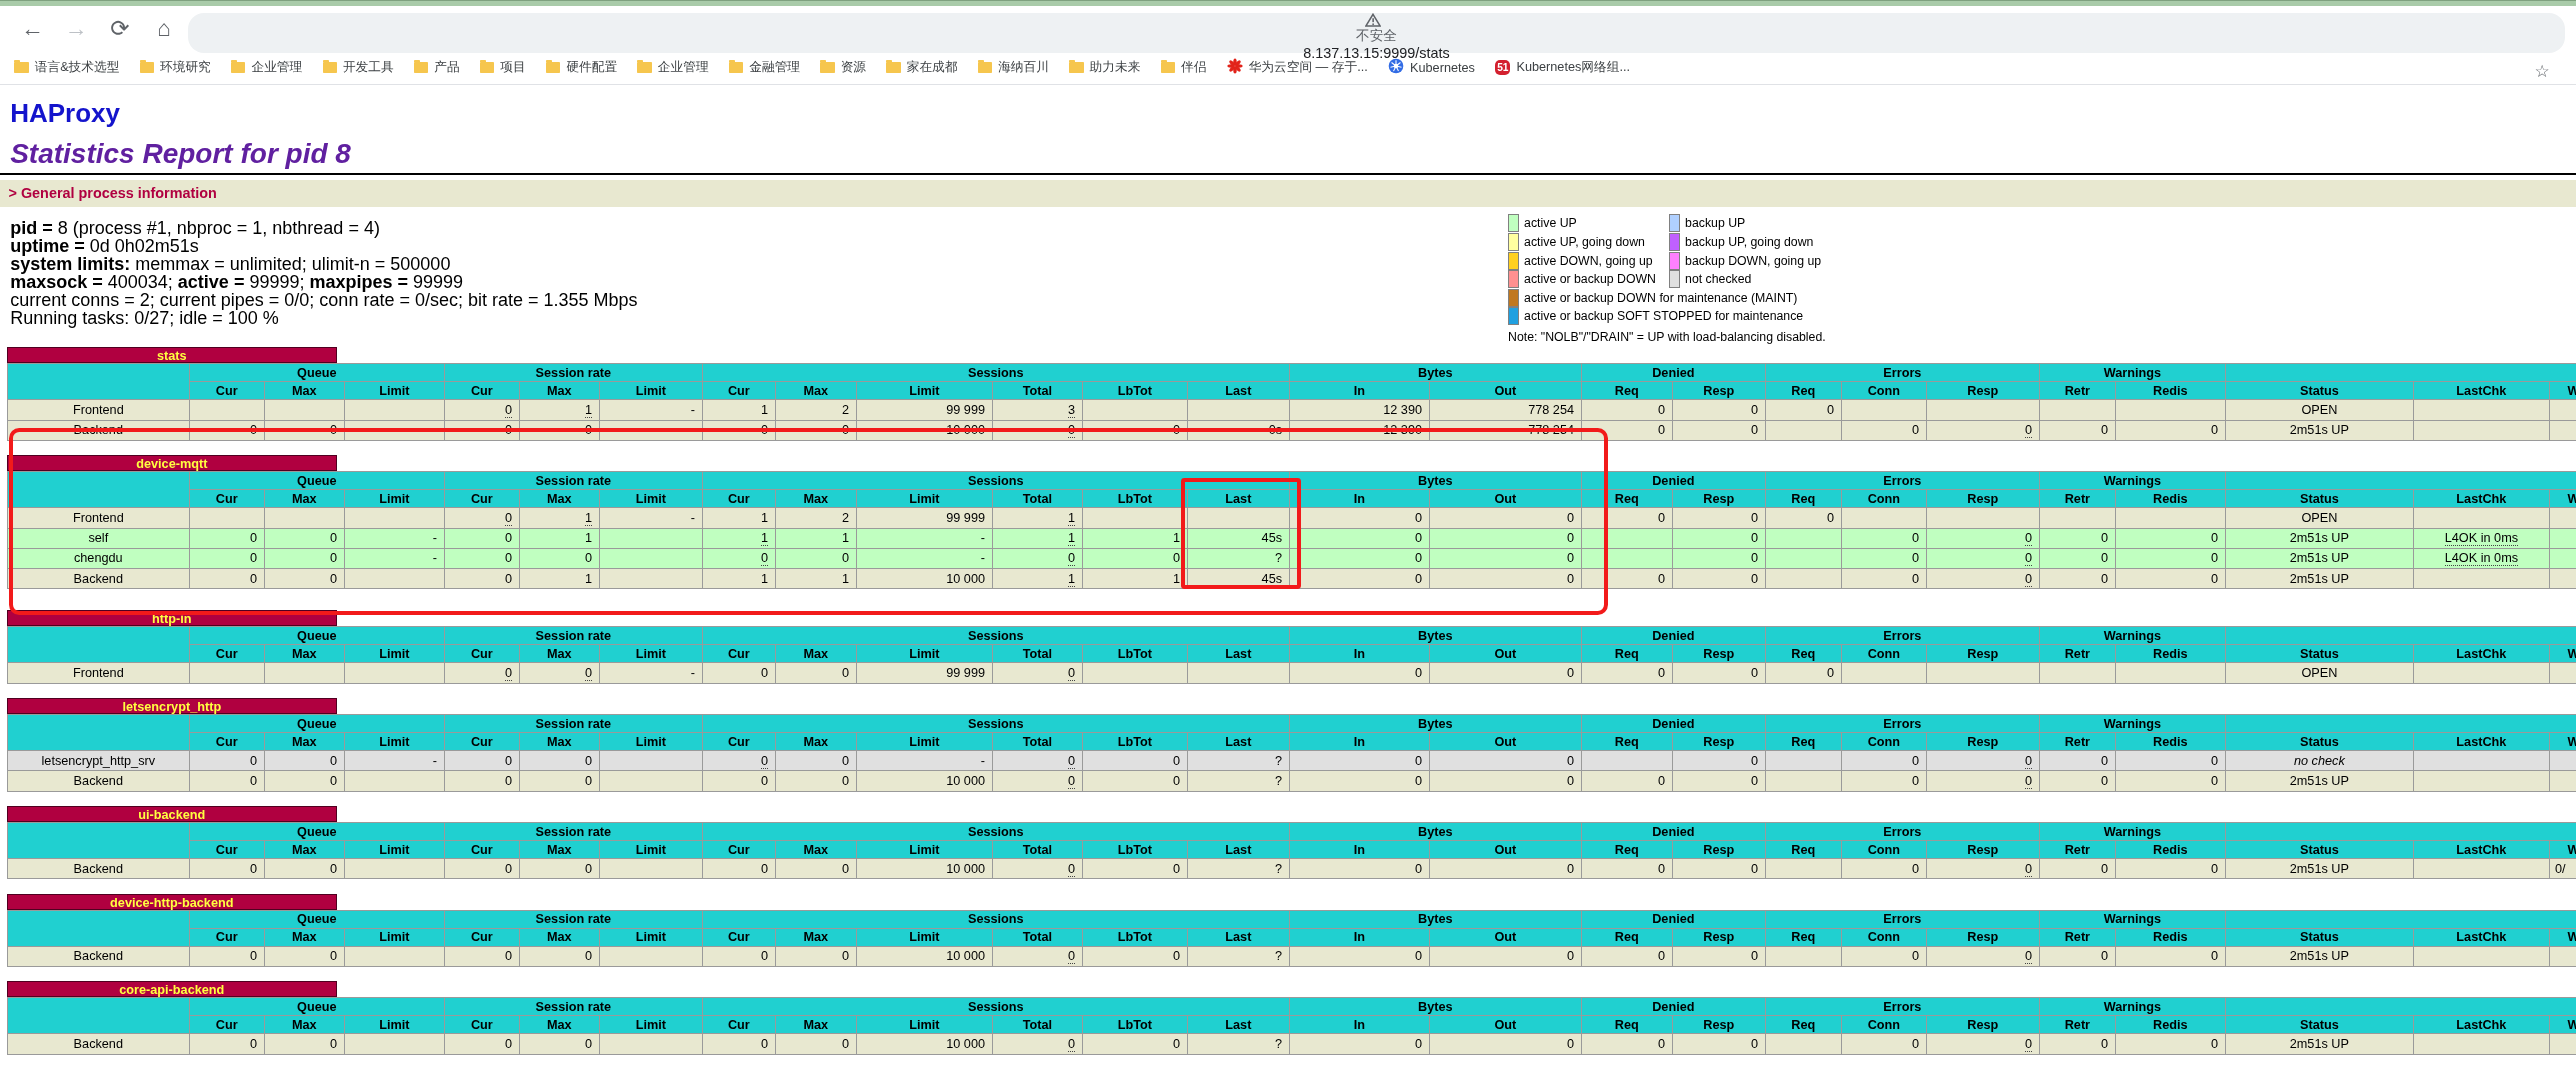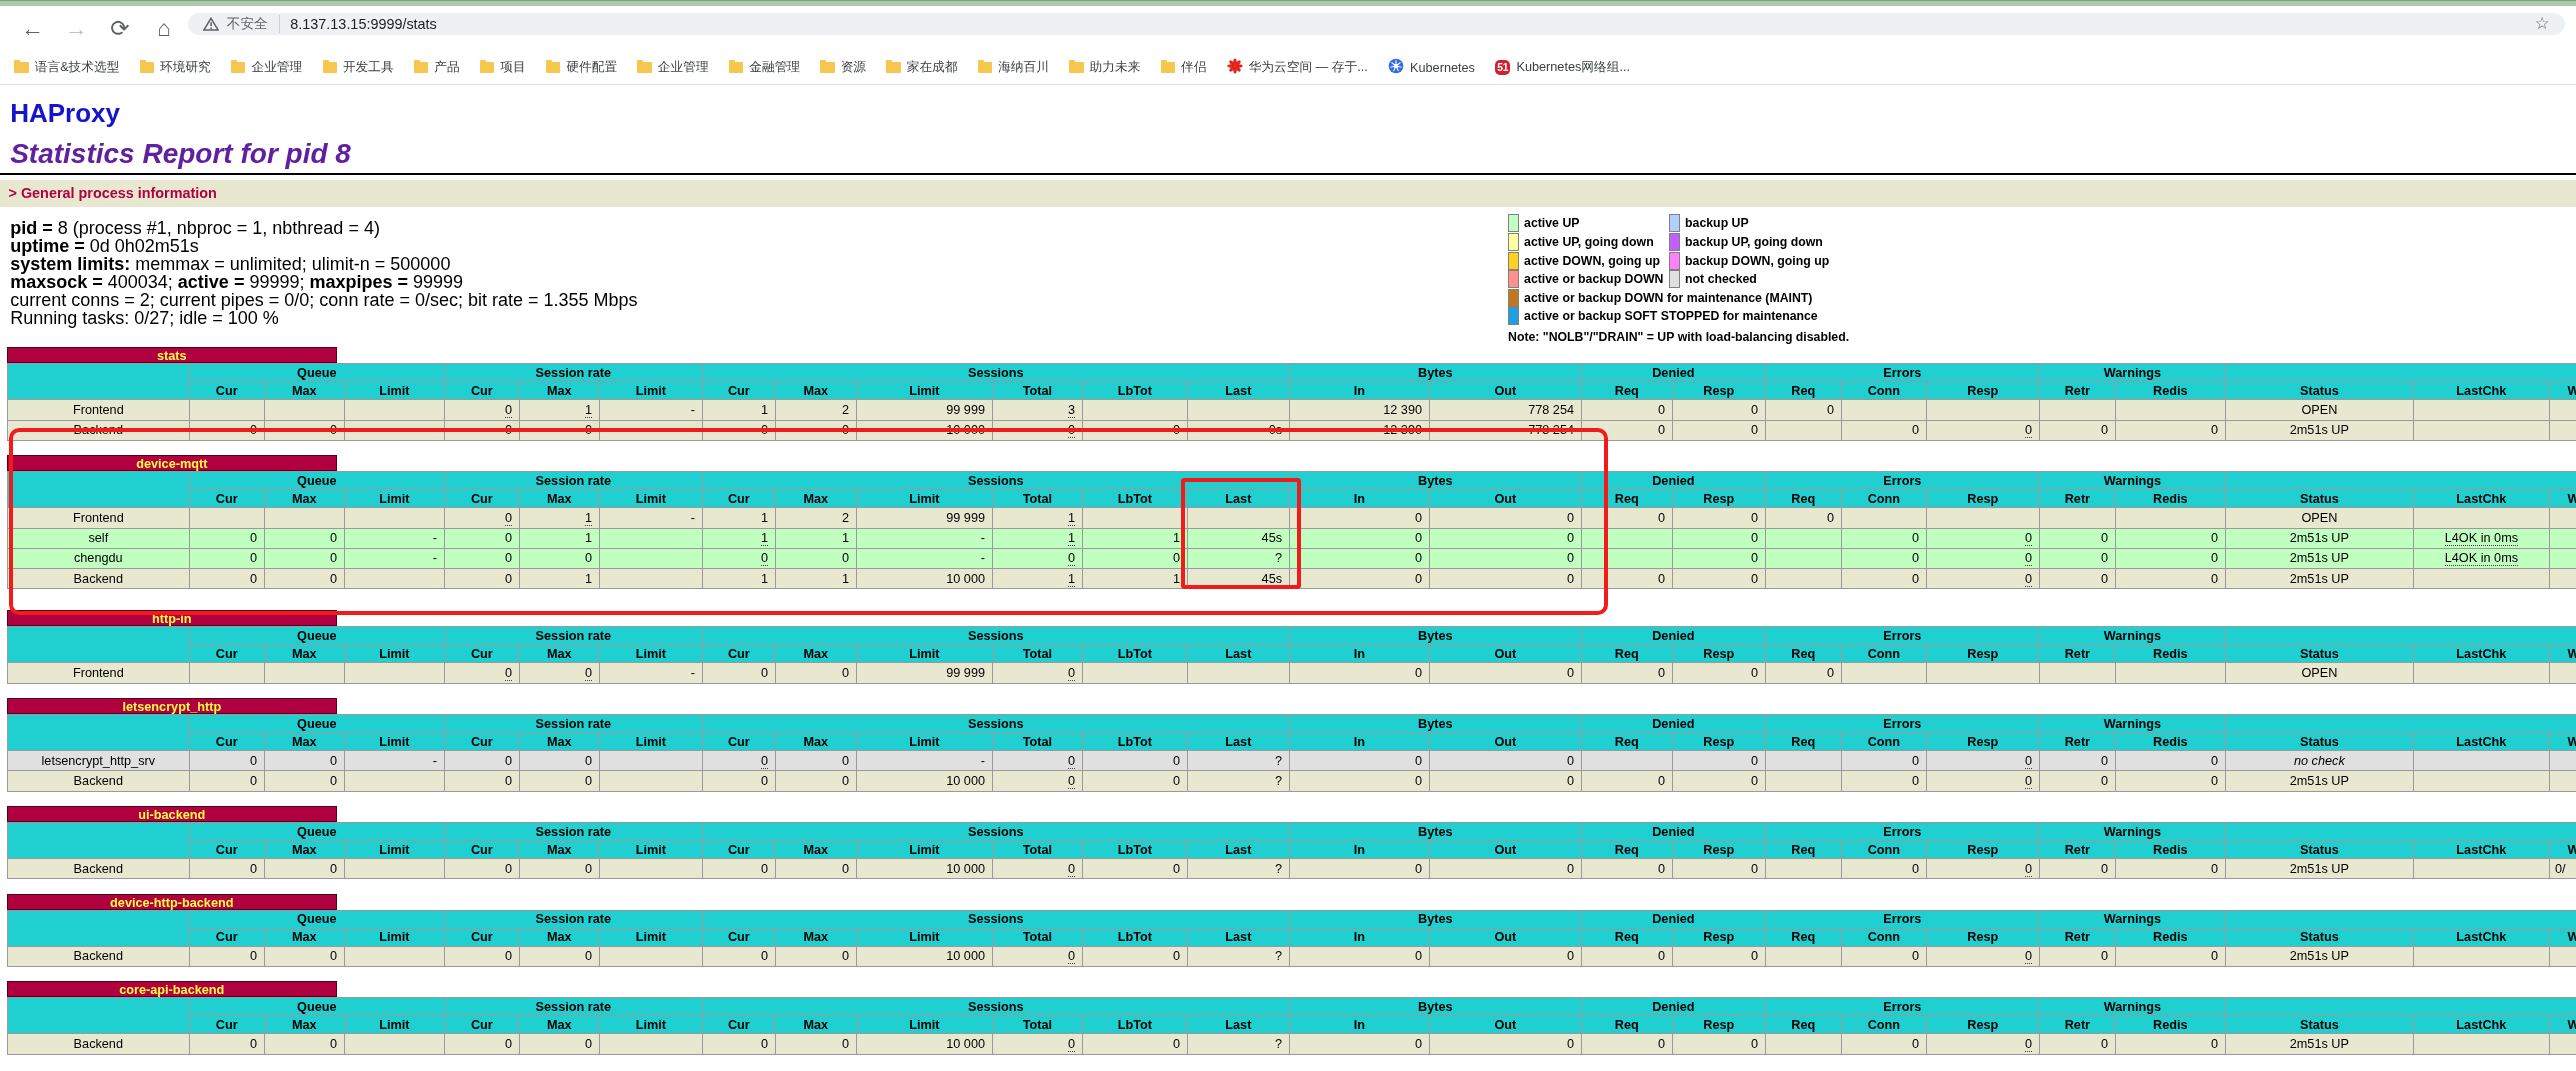--- a/index.html
+++ b/index.html
@@ -7,22 +7,22 @@
     width:2576px;height:1072px;position:relative;overflow:hidden;
     background:#ffffff;font-family:"Liberation Sans","DejaVu Sans",sans-serif;
     -webkit-font-smoothing:antialiased;
   }
   
   .top-strip{height:6px;background:#a9cba9;border-top:1.7px solid #7fa17f;box-sizing:border-box;}
   .toolbar{height:45px;background:#fff;position:relative;}
   .nav-btn{position:absolute;top:5.1px;width:34px;height:34px;text-align:center;line-height:34px;
     font-size:23px;color:#5f6368;border-radius:50%;}
   .nav-btn.disabled{color:#bdc1c6;}
-  .addr-bar{position:absolute;left:188px;top:6.8px;width:2377px;height:22px;background:#eef1f3;
-    border-radius:16px;display:flex;align-items:center;box-sizing:border-box;padding:0 15.2px;}
+  .addr-bar{position:absolute;left:188px;top:6.8px;width:2377px;height:40px;background:#eef1f3;
+    border-radius:16px;display:flex;align-items:center;box-sizing:border-box;padding:0 15.2px;flex-direction:column;}
   .addr-warn{display:flex;align-items:center;margin-right:7.6px;}
   .addr-label{font-size:13.6px;color:#5f6368;}
   .addr-sep{width:0.8px;height:18.6px;background:#cdd1d5;margin:0 11px;}
   .addr-url{font-size:14.4px;color:#202124;}
   .addr-star{margin-left:auto;color:#5f6368;font-size:17px;}
   .bookmarks{height:34px;background:#fff;border-bottom:1.7px solid #e0e2e6;display:flex;align-items:center;
     padding-left:6.8px;box-sizing:border-box;}
   .bm{display:flex;align-items:center;margin-right:5.1px;padding:2.5px 7.6px;border-radius:3.4px;white-space:nowrap;justify-content:space-between;}
   .bm-label{font-size:12.7px;color:#3c4043;margin-left:6px;}
   .ic-folder{width:14.4px;height:10.2px;background:#f6c64e;border-radius:0.8px;position:relative;display:inline-block;}
@@ -34,21 +34,21 @@
   .page{background:#fff;}
   h1.hap{margin:13.6px 0 0 10.2px;font-size:26px;line-height:29px;font-weight:bold;color:#1414cc;}
   h2.hap{margin:10.2px 0 0 10.2px;font-size:28px;line-height:32px;font-weight:bold;font-style:italic;color:#6020a0;}
   hr.hap{border:none;border-top:2.5px solid #000;margin:3.4px 0 0 0;}
   .h3band{margin-top:5.1px;background:#e8e8d0;color:#b00040;font-size:14.4px;line-height:18.6px;
     font-weight:bold;padding:4.2px 8.5px;}
   .info-row{position:relative;height:128px;}
   .proc{margin:12px 0 0 10.2px;font-size:18px;color:#000;}
   .proc div{line-height:18px;}
   
-  .legend{position:absolute;left:1508px;top:-5.1px;font-weight:bold;}
+  .legend{position:absolute;left:1508px;top:-5.1px;}
   .lg-row{display:flex;height:18.6px;align-items:stretch;}
   .lg-cell{display:flex;align-items:center;}
   .lg-cell.fixed{width:161px;}
   .swatch{width:11px;height:18px;border:0.8px solid #808080;box-sizing:border-box;margin-right:5.1px;flex:none;}
   .lg-label{font-size:12.3px;color:#000;white-space:nowrap;}
   .lg-note{font-size:12.3px;color:#000;margin-top:4.2px;}
   
   #tables{margin-left:6.8px;}
   .px-block{margin-bottom:14.4px;}
   .px-block.gap-lg{margin-bottom:21px;}

